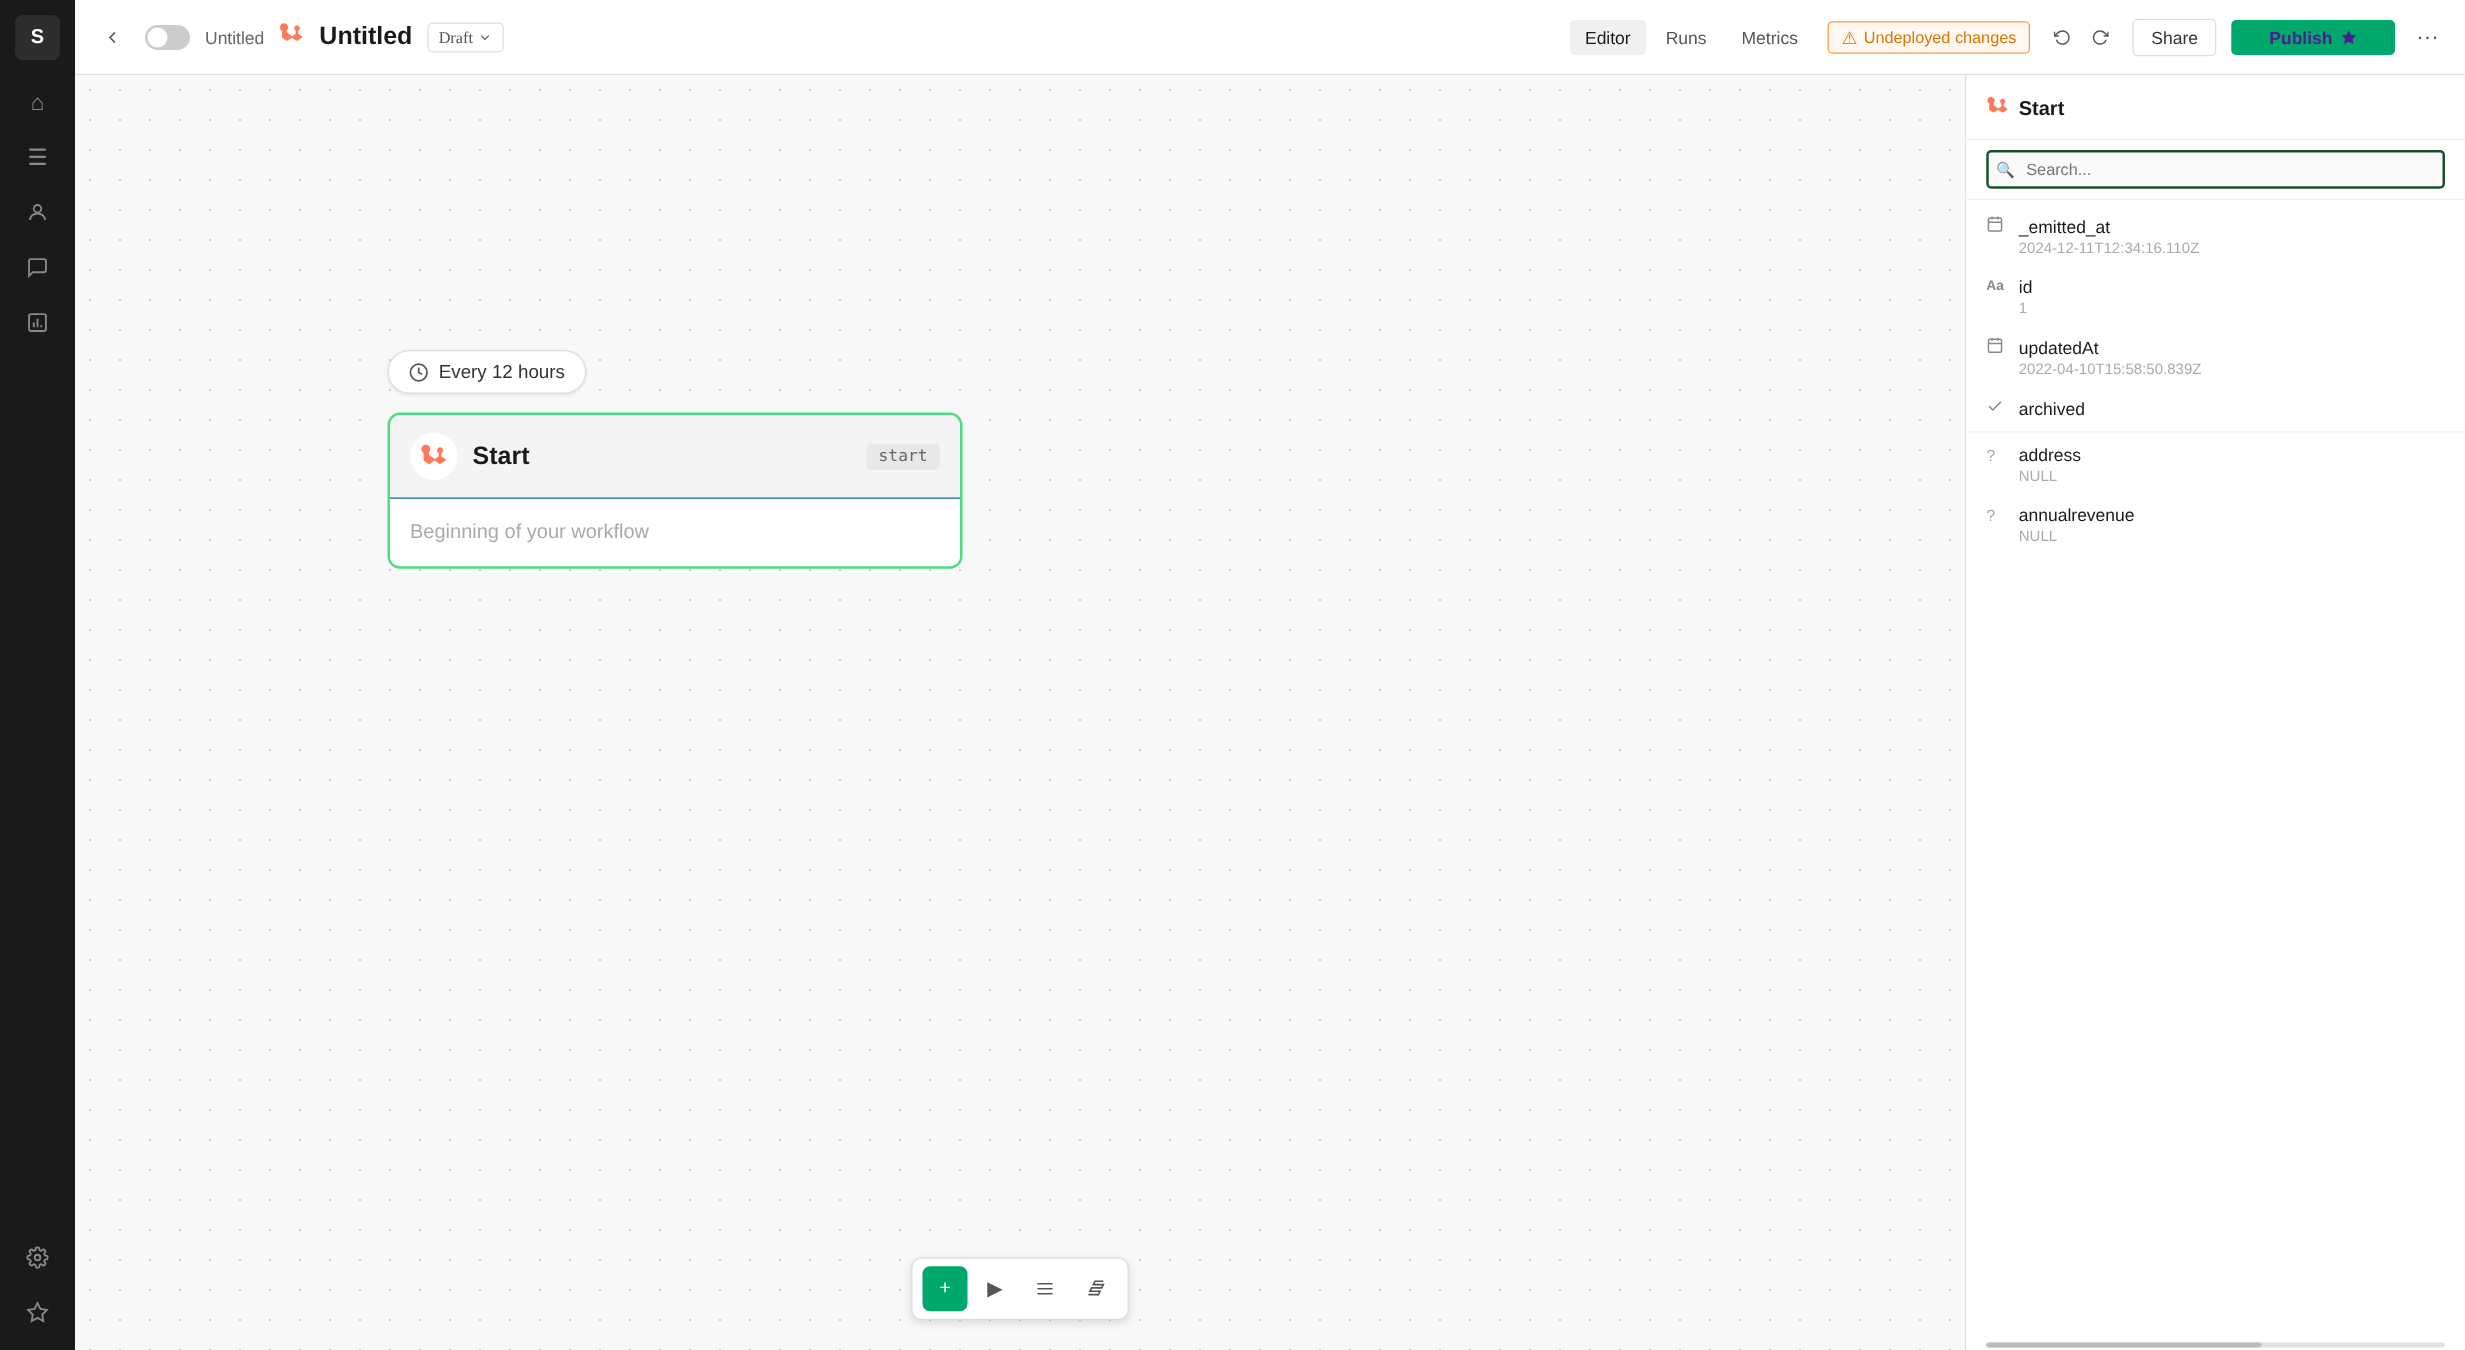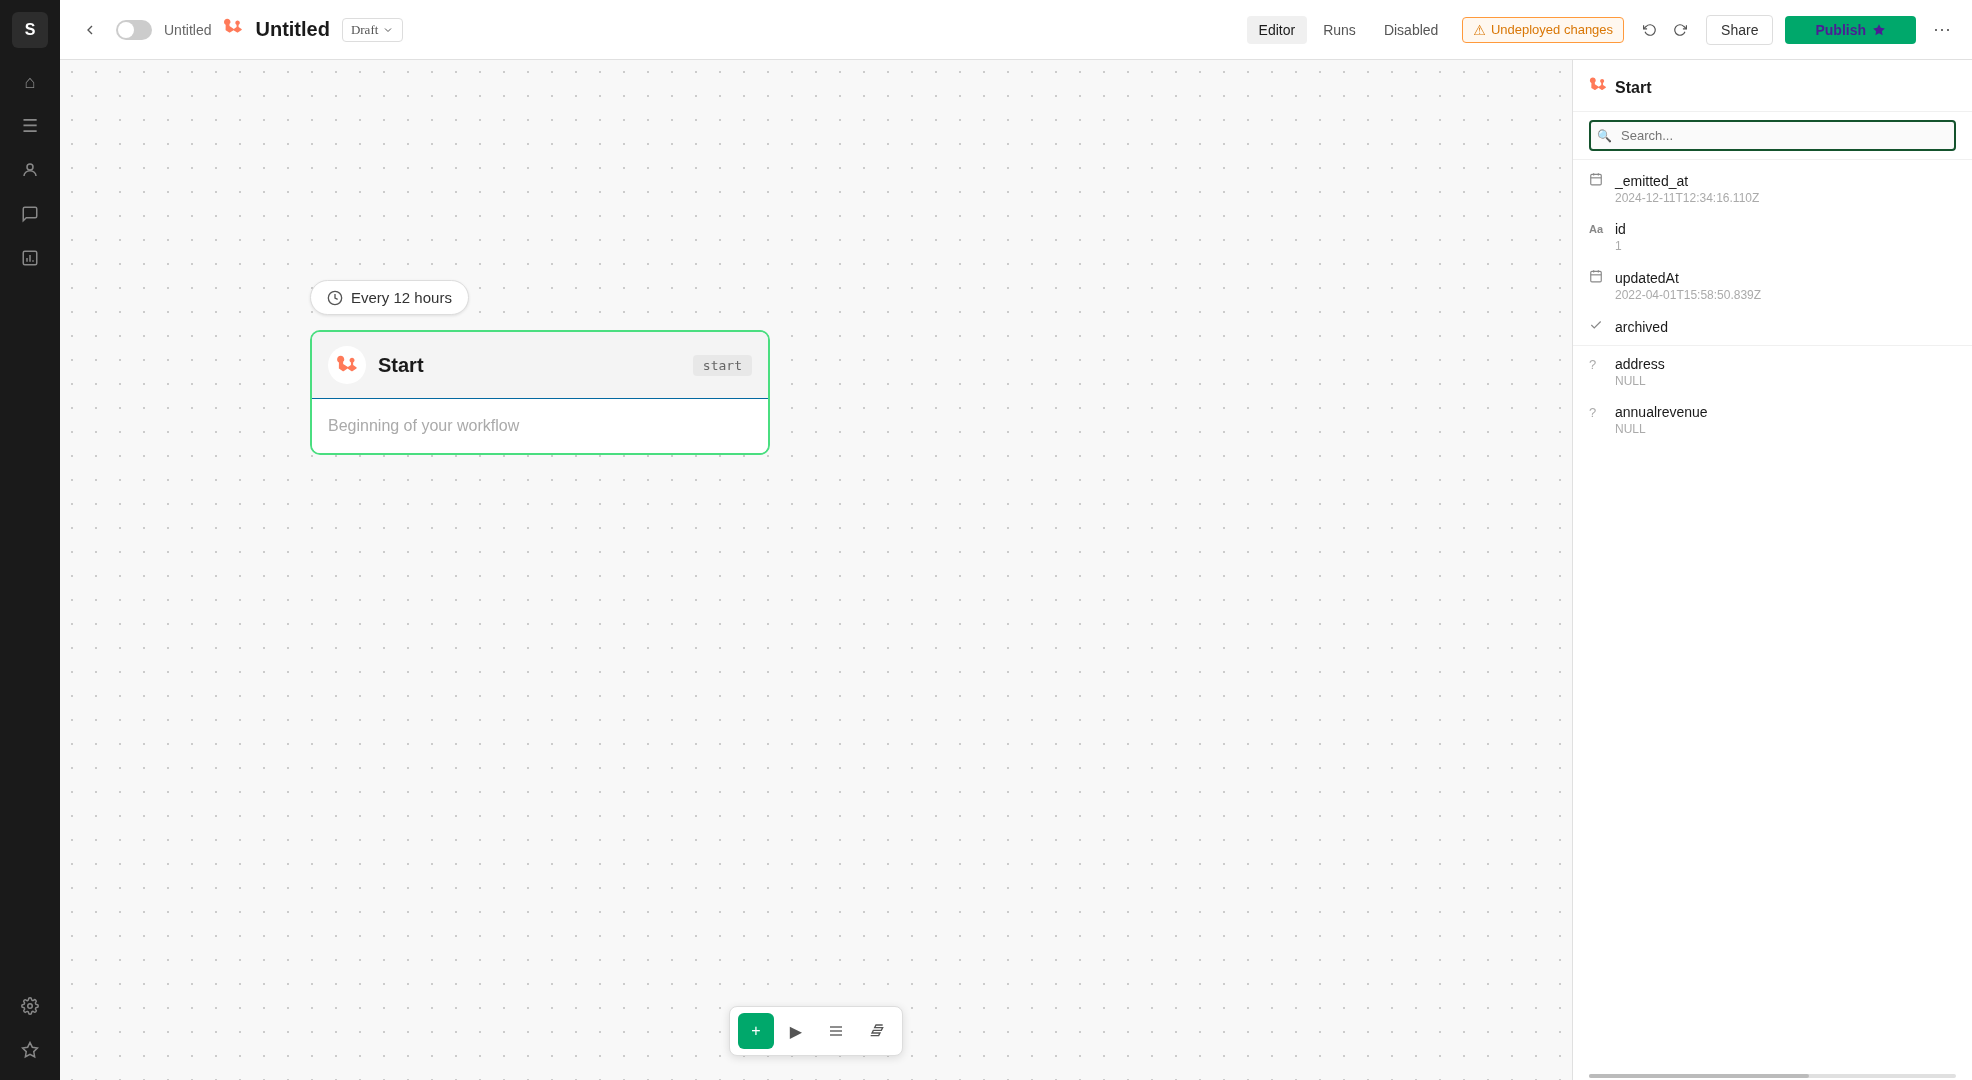--- a/index.html
+++ b/index.html
@@ -440,21 +440,21 @@
     <div class="draft-badge">
       <span>Draft</span>
       <svg width="12" height="12" viewBox="0 0 24 24" fill="none" stroke="currentColor" stroke-width="2">
           <polyline points="6 9 12 15 18 9"></polyline>
         </svg>
     </div>
     <div class="header-spacer"></div>
     <div class="tab-group">
       <div class="tab-item active">Editor</div>
       <div class="tab-item">Runs</div>
-      <div class="tab-item">Disabled</div>
+      <div class="tab-item">Metrics</div>
     </div>
     <div class="undeployed-badge">
       <span style="font-size:14px;">⚠</span>
       <span>Undeployed changes</span>
     </div>
     <div class="undo-redo">
       <div class="undo-btn">
         <svg width="14" height="14" viewBox="0 0 24 24" fill="none" stroke="currentColor" stroke-width="2">
             <polyline points="1 4 1 10 7 10"></polyline>
             <path d="M3.51 15a9 9 0 1 0 2.13-9.36L1 10"></path>
@@ -577,21 +577,21 @@
             <span class="rp-field-icon">
               <svg width="14" height="14" viewBox="0 0 24 24" fill="none" stroke="#888" stroke-width="2">
                   <rect x="3" y="4" width="18" height="18" rx="2" ry="2"></rect>
                   <line x1="16" y1="2" x2="16" y2="6"></line>
                   <line x1="8" y1="2" x2="8" y2="6"></line>
                   <line x1="3" y1="10" x2="21" y2="10"></line>
                 </svg>
             </span>
             <span class="rp-field-name">updatedAt</span>
           </div>
-          <div class="rp-field-value">2022-04-01T15:58:50.839Z</div>
+          <div class="rp-field-value">2022-04-10T15:58:50.839Z</div>
         </div>
 
         <div class="rp-field">
           <div class="rp-field-row">
             <span class="rp-field-icon">
               <svg width="14" height="14" viewBox="0 0 24 24" fill="none" stroke="#888" stroke-width="2">
                   <polyline points="20 6 9 17 4 12"></polyline>
                 </svg>
             </span>
             <span class="rp-field-name">archived</span>

